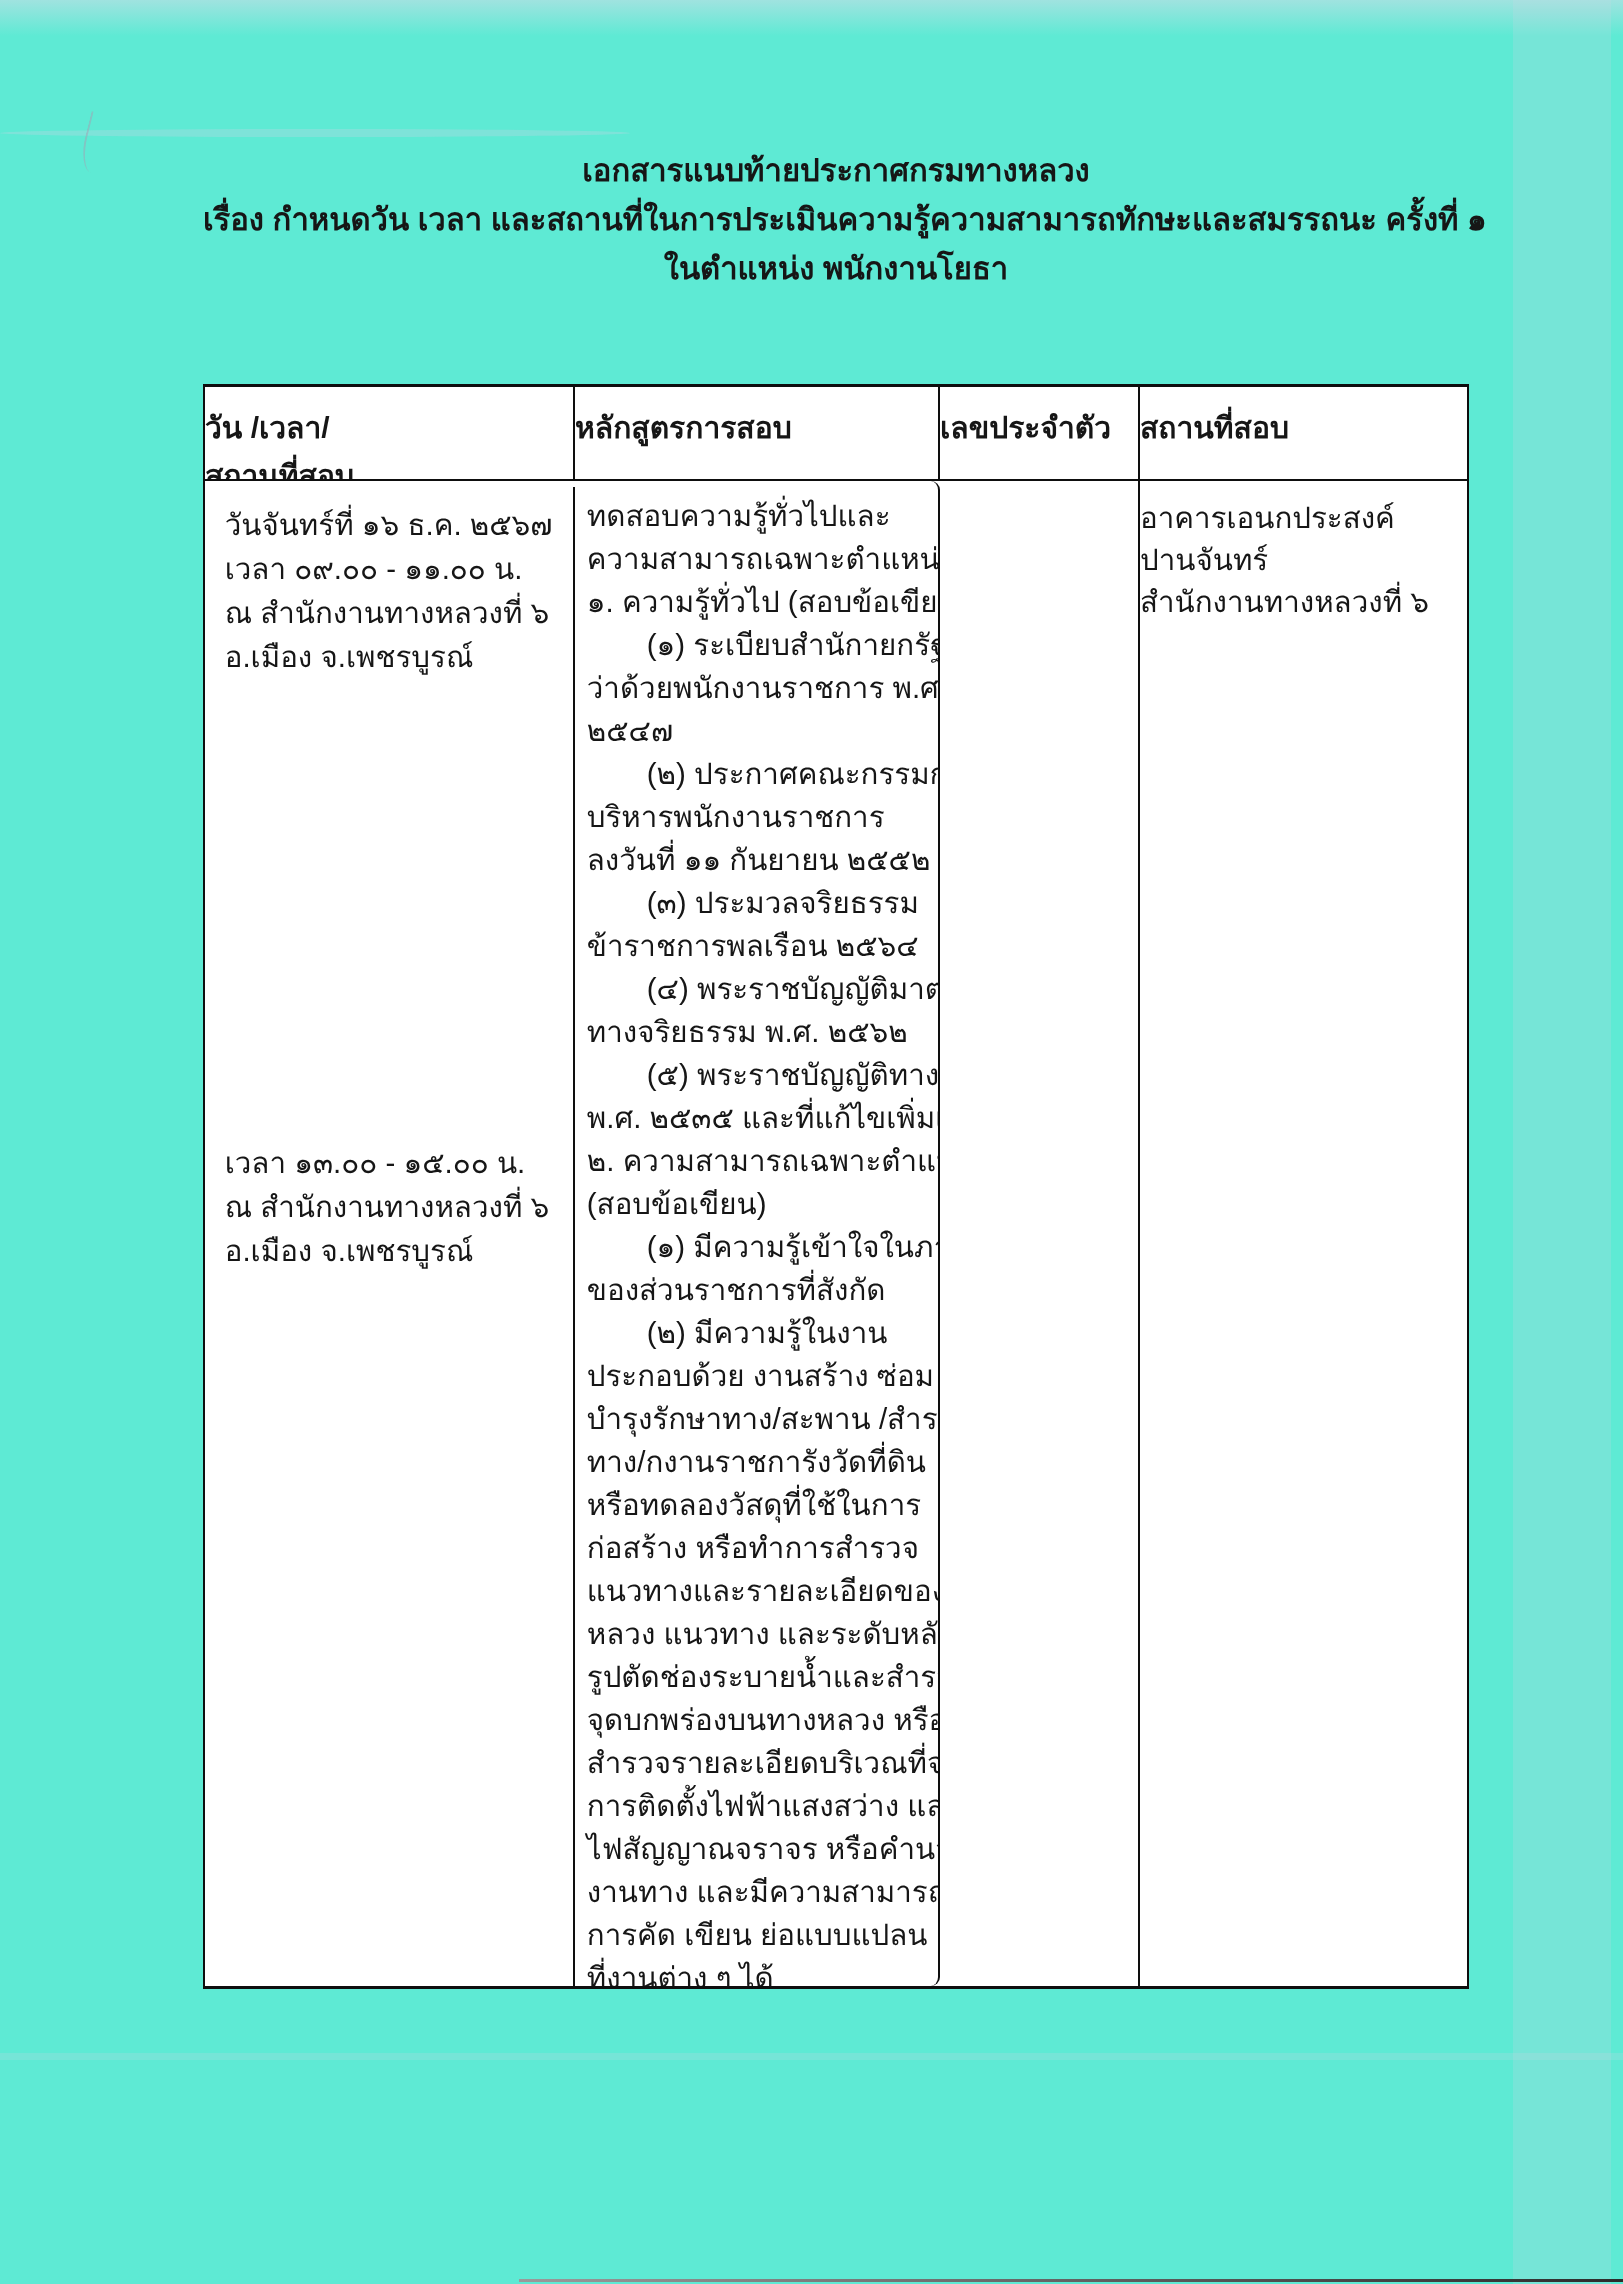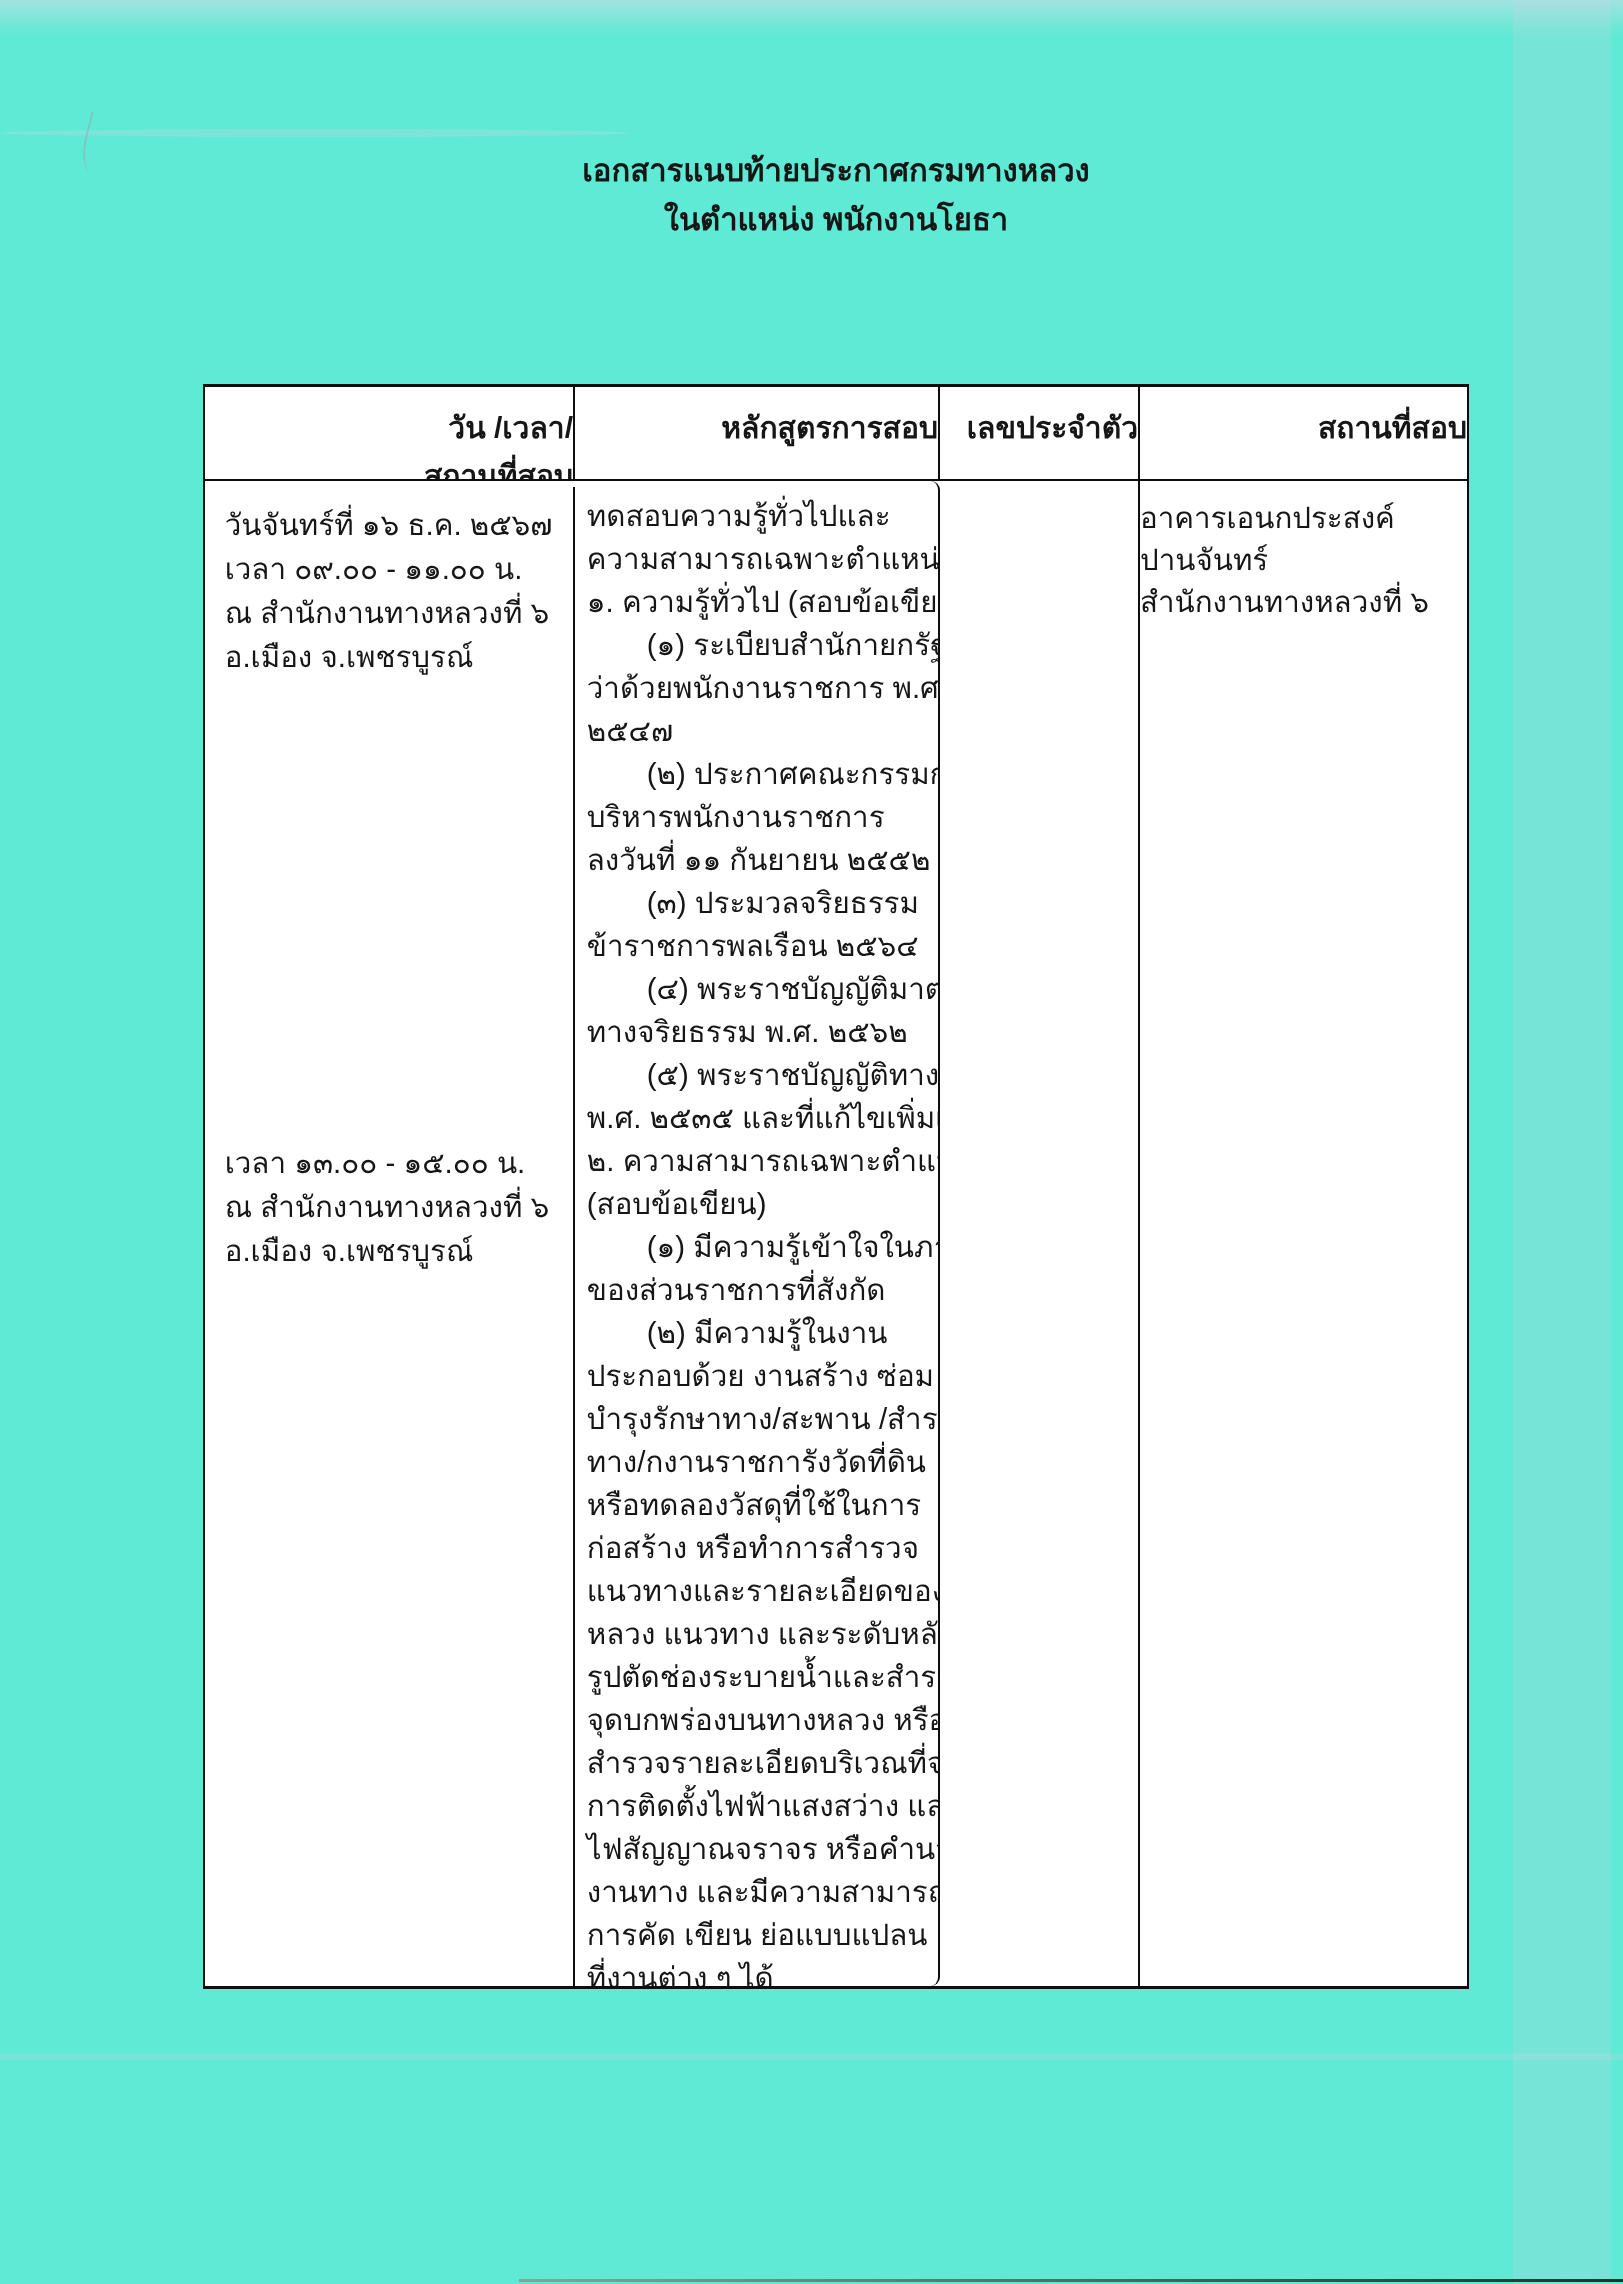--- a/index.html
+++ b/index.html
@@ -41,21 +41,21 @@
     display:grid;
     grid-template-columns:370px 365px 200px 1fr;
     grid-template-rows:94px 1fr;
     box-sizing:border-box;
     background:#fff;
   }
   .cell{box-sizing:border-box;overflow:hidden;}
   .cell.v{border-right:2px solid #0e0e0e;}
   .cell.hdr{
     border-bottom:2px solid #0e0e0e;
-    text-align:right;font-weight:700;font-size:30px;line-height:48px;
+    text-align:left;font-weight:700;font-size:30px;line-height:48px;
     padding-top:17px;
   }
   .cell.datetime{font-size:29.5px;line-height:44px;padding:15.7px 6.6px 0 19.7px;margin-top:6px;}
   .session2{margin-top:462px;}
   .cell.course{font-size:29.5px;line-height:43px;padding:13px 7.9px 0 11.8px;border-radius:9px;}
   .cell.course .line.indent{padding-left:60px;}
   .cell.venue{font-size:29.5px;line-height:42px;padding-top:15.7px;text-align:left;}
   .line{white-space:nowrap;}
 </style>
 </head>
@@ -66,20 +66,21 @@
   <div class="band-top"></div>
   <div class="band-right"></div>
   <div class="streak-mid"></div>
   <div class="streak-low"></div>
   <div class="scratch"></div>
   <div class="scan-edge-bottom"></div>
 
   <div class="title-block">
 
   <div class="line">เอกสารแนบท้ายประกาศกรมทางหลวง</div>
+      <div class="line">เรื่อง กำหนดวัน เวลา และสถานที่ในการประเมินความรู้ความสามารถทักษะและสมรรถนะ ครั้งที่ ๑</div>
       <div class="line">ในตำแหน่ง พนักงานโยธา</div>
     </div>
 
   <div class="schedule-table">
 
     <div class="cell hdr v">
       <div class="line">วัน /เวลา/</div>
       <div class="line">สถานที่สอบ</div>
     </div>
     <div class="cell hdr v">

